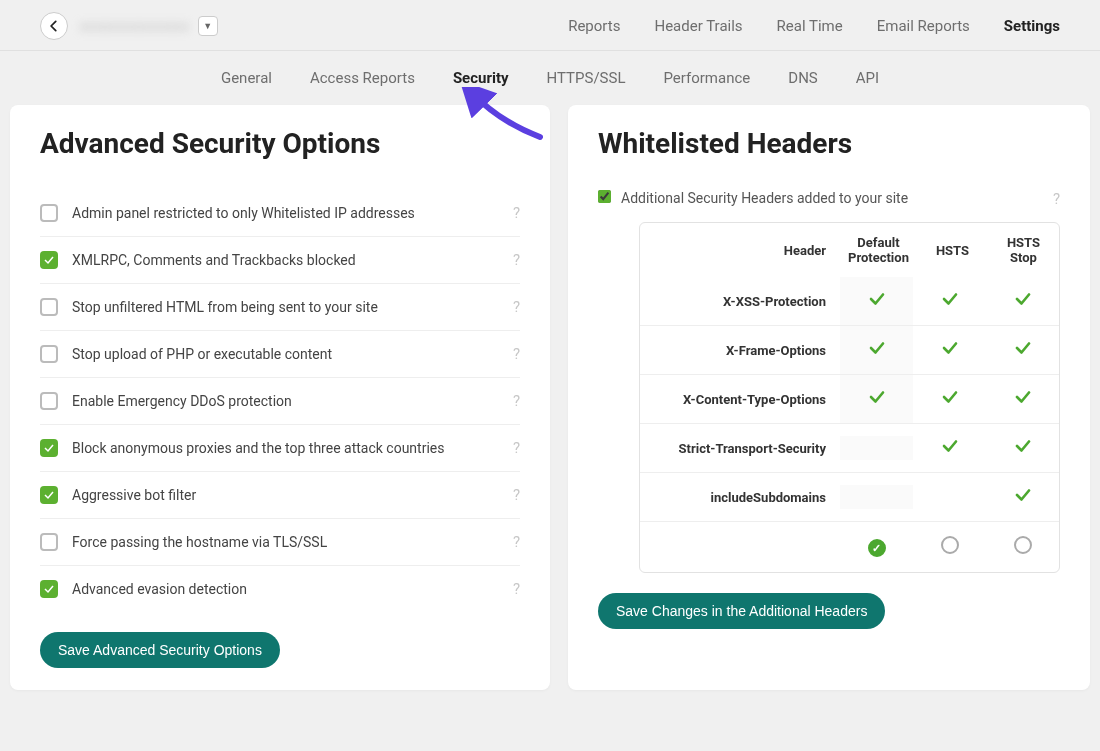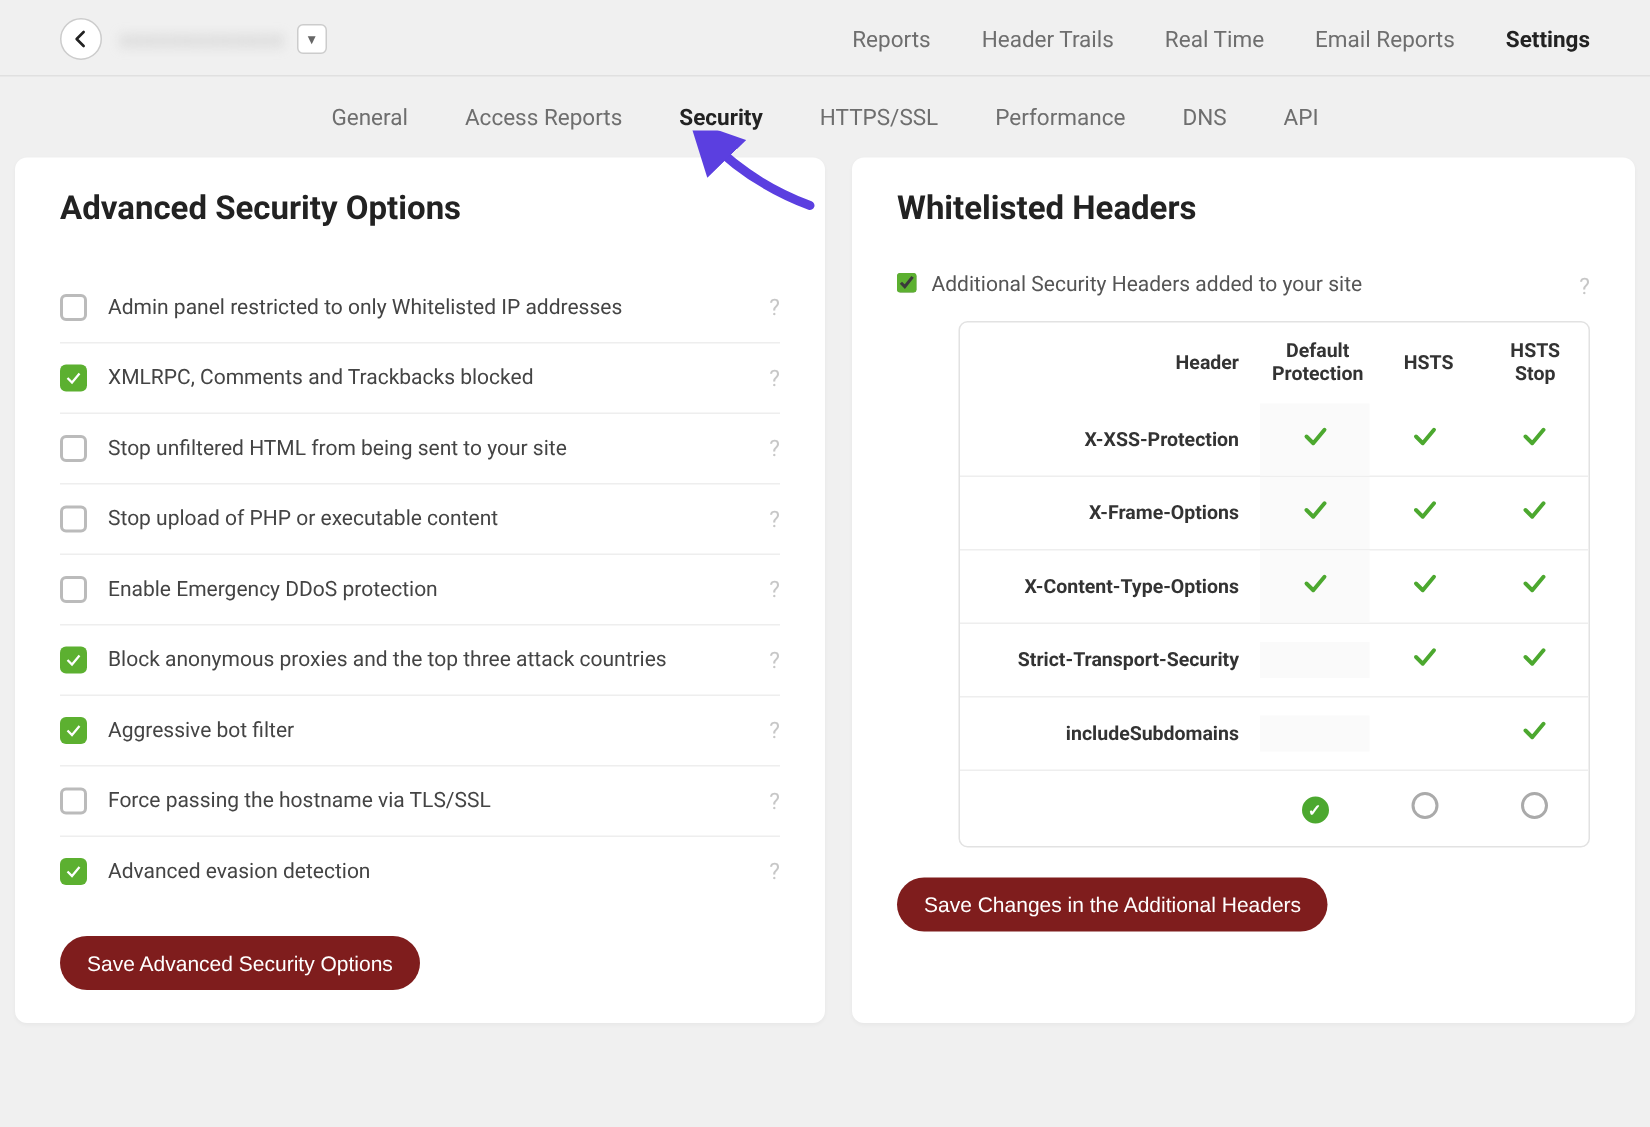--- a/index.html
+++ b/index.html
@@ -67,21 +67,21 @@
     position: relative;
   }
   .card {
     background: #fff;
     border-radius: 8px;
     box-shadow: 0 1px 3px rgba(0,0,0,0.04);
     padding: 22px 30px;
     flex: 1;
   }
   .card h2 {
-    font-size: 22px;
+    font-size: 28px;
     font-weight: 700;
     color: #222;
     margin-bottom: 30px;
   }
   .option-row {
     display: flex; align-items: center;
     padding: 14px 0;
     border-bottom: 1px solid #eee;
   }
   .option-row:last-of-type { border-bottom: none; }
@@ -91,21 +91,21 @@
     margin-right: 14px;
     flex-shrink: 0;
     display: flex; align-items: center; justify-content: center;
   }
   .chk.off { border: 2px solid #bbb; background: #fff; }
   .chk.on { background: #5cb030; }
   .chk.on svg { width: 12px; height: 12px; stroke: #fff; stroke-width: 3; fill: none; }
   .option-label { font-size: 14px; color: #444; flex: 1; }
   .help-icon { color: #c7c7c7; font-size: 15px; }
   .save-btn {
-    background: #7f1d1d;
+    background: #0f766e;
     color: #fff;
     border: none;
     border-radius: 20px;
     padding: 10px 18px;
     font-size: 14px;
     cursor: pointer;
     margin-top: 20px;
   }
 
   .headers-top {

